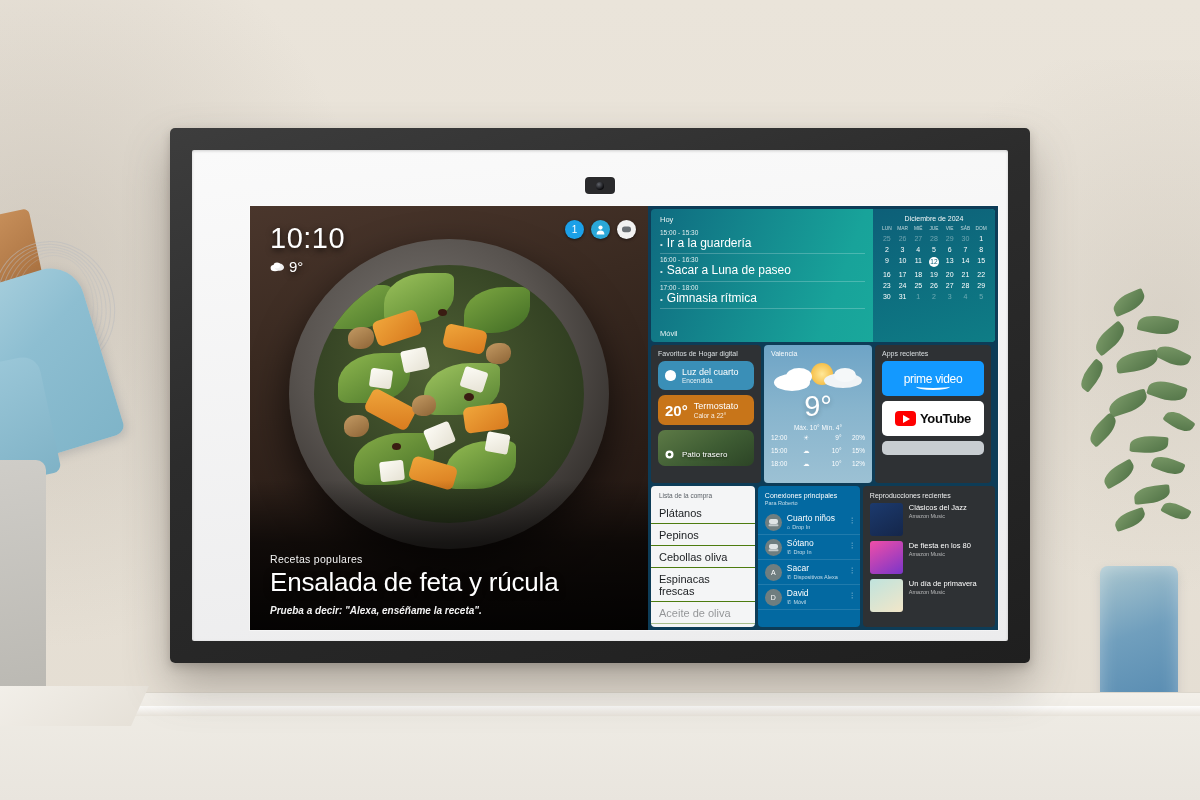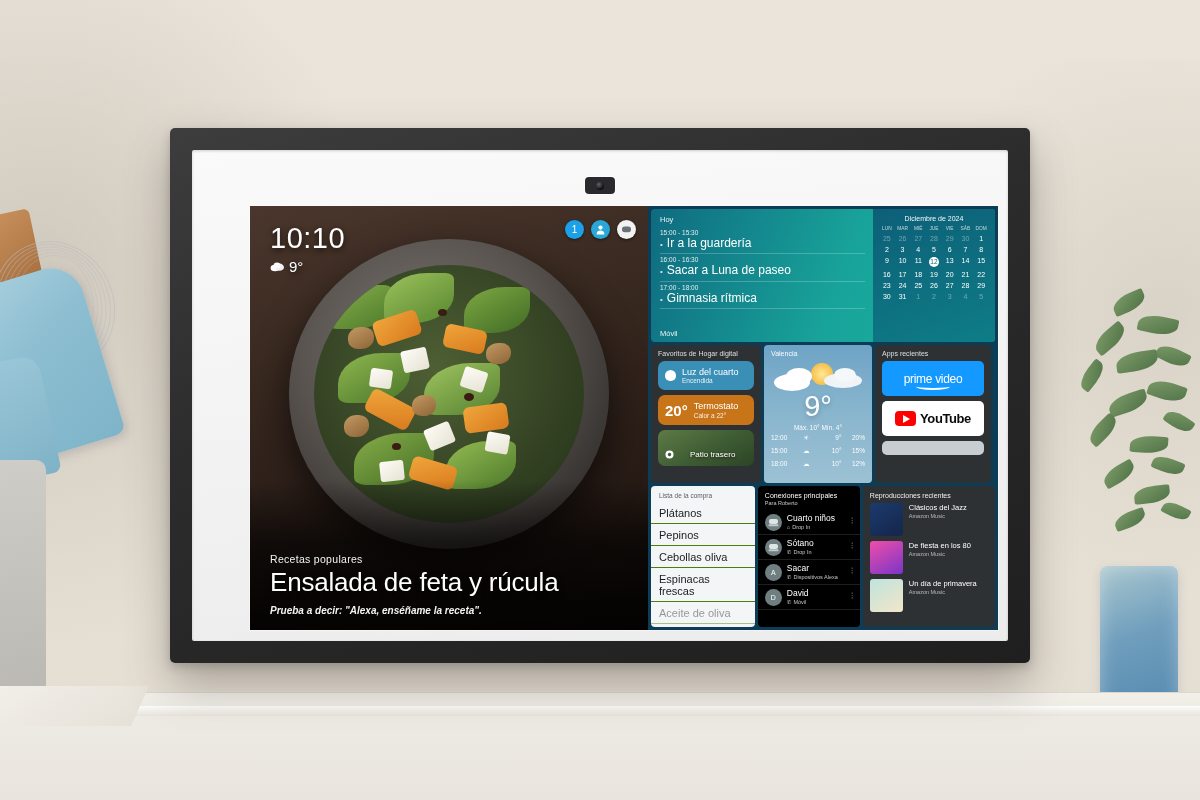--- a/index.html
+++ b/index.html
@@ -140,21 +140,21 @@
   .tile{margin:0 7px 5px;border-radius:7px;padding:6px 7px;color:#fff;}
   #tile-light{background:#3a8fb7;display:flex;align-items:center;gap:6px;}
   .bulb{width:11px;height:11px;border-radius:50% 50% 45% 45%;background:#fff;flex:none;}
   .tile-name{font-size:9px;line-height:1.15;}
   .tile-sub{font-size:6.5px;opacity:.88;}
   #tile-thermo{background:#c87519;display:flex;align-items:center;gap:6px;}
   #thermo-val{font-size:15px;font-weight:bold;}
   #tile-cam{margin:0 7px;height:36px;border-radius:7px;position:relative;overflow:hidden;
     background:linear-gradient(150deg,#5d7a46,#3e5c33 55%,#2c4426);}
   #tile-cam-label{position:absolute;left:7px;bottom:7px;display:flex;align-items:center;
-    gap:16px;color:#fff;font-size:8px;text-shadow:0 1px 3px rgba(0,0,0,.7);}
+    gap:8px;color:#fff;font-size:8px;text-shadow:0 1px 3px rgba(0,0,0,.7);}
 
   #weather{width:108px;height:138px;color:#fff;
     background:linear-gradient(180deg,#6ea4c6 0%,#87b4cd 45%,#9cc1d4 100%);}
   #wx-city{font-size:7px;padding:5px 7px 0;opacity:.95;}
   #wx-art{height:38px;position:relative;}
   #wx-sun{position:absolute;left:47px;top:6px;width:22px;height:22px;border-radius:50%;
     background:radial-gradient(circle,#ffe89a,#f6c04a 70%);}
   .wx-cloud{position:absolute;background:#fff;border-radius:50%;}
   #wx-temp{text-align:center;font-size:29px;line-height:1;margin-top:-3px;
     text-shadow:0 2px 5px rgba(0,0,0,.22);}
@@ -178,21 +178,21 @@
     border-bottom:4.5px solid transparent;margin-left:2px;}
   #yt-word{font-size:13px;font-weight:bold;color:#0b0b0b;letter-spacing:-.4px;}
   #app-third{background:#c8cdd1;height:14px;}
 
   #shop{width:110px;height:141px;background:#f4f5f6;}
   #shop-title{font-size:6.5px;color:#5a6066;padding:6px 8px 3px;}
   .shop-item{font-size:11px;color:#1a1d20;padding:4.5px 8px;
     border-bottom:1px solid #4d7c0f;}
   .shop-item.faded{opacity:.45;padding-left:8px;}
 
-  #conns{width:108px;height:141px;background:#000000;color:#fff;}
+  #conns{width:108px;height:141px;background:#0369a1;color:#fff;}
   #conns-title{font-size:7px;padding:6px 7px 0;}
   #conns-sub{font-size:5.5px;opacity:.75;padding:1px 7px 4px;}
   .conn{display:flex;align-items:center;gap:5px;padding:3.5px 7px;
     border-bottom:1px solid rgba(255,255,255,.12);position:relative;}
   .conn-av{width:17px;height:17px;border-radius:50%;background:#6f7e80;flex:none;
     display:flex;align-items:center;justify-content:center;font-size:7px;color:#fff;}
   .conn-name{font-size:8.5px;line-height:1.1;}
   .conn-sub{font-size:5.5px;opacity:.75;display:flex;gap:2px;align-items:center;}
   .conn-dots{position:absolute;right:6px;top:7px;font-size:7px;opacity:.7;
     letter-spacing:0;line-height:.7;writing-mode:vertical-rl;}

